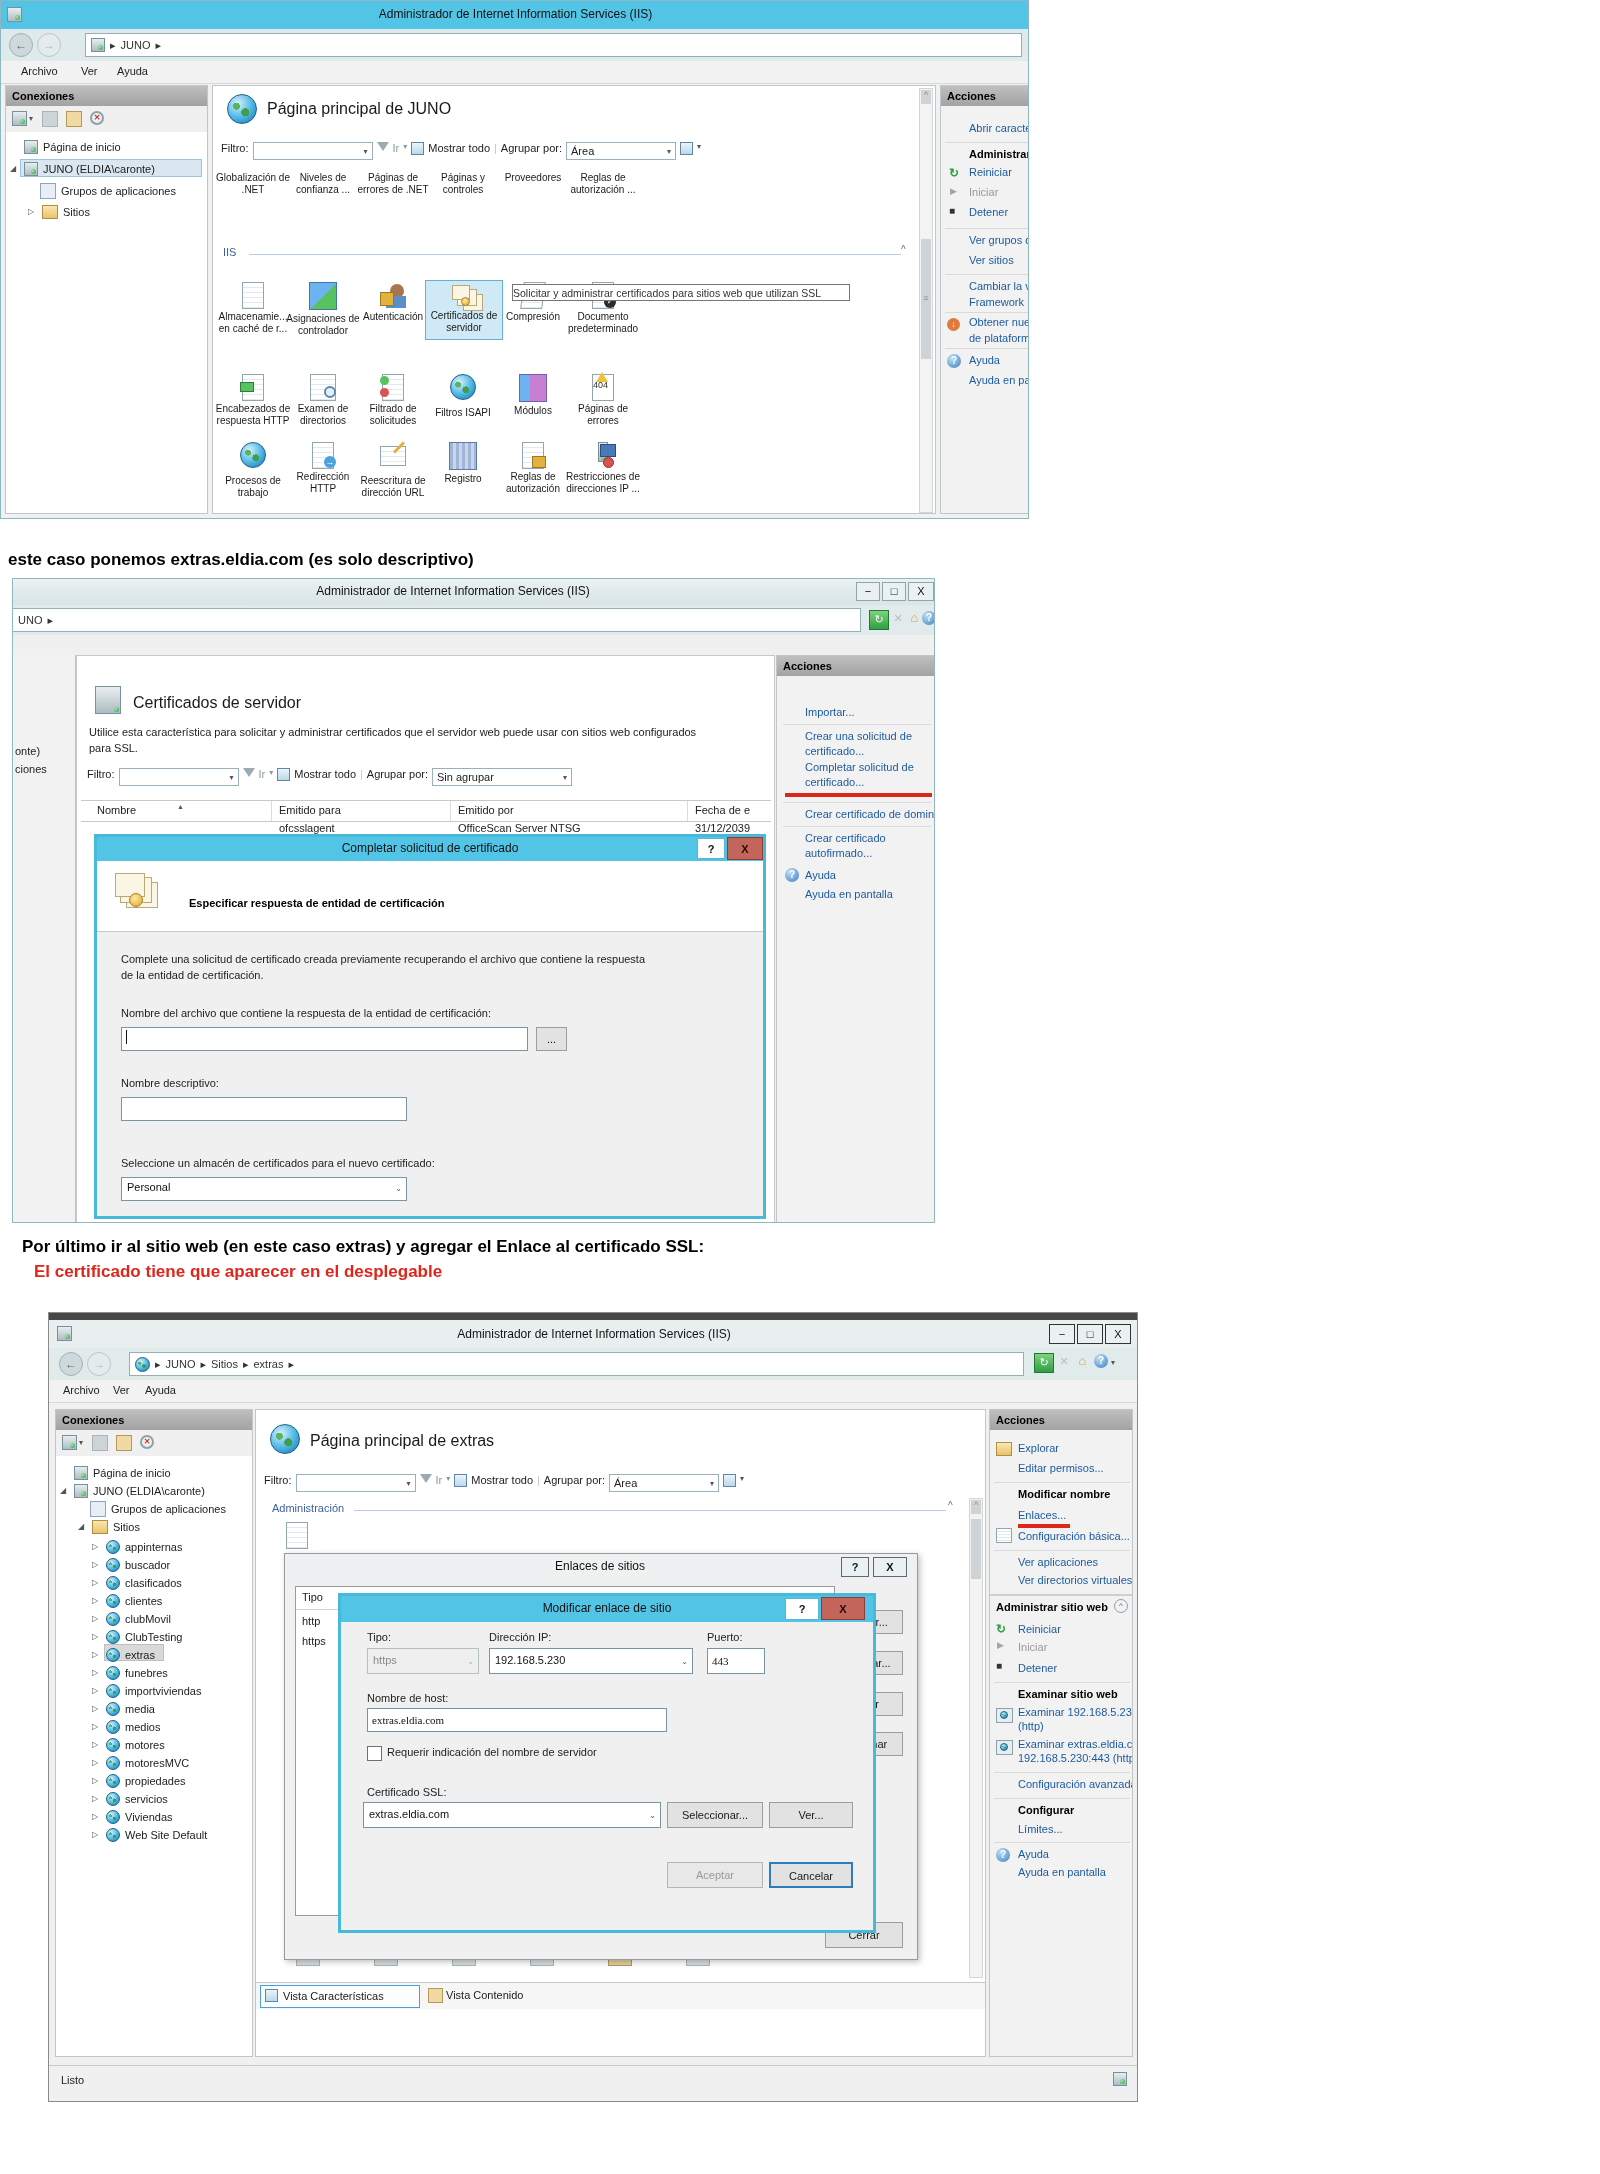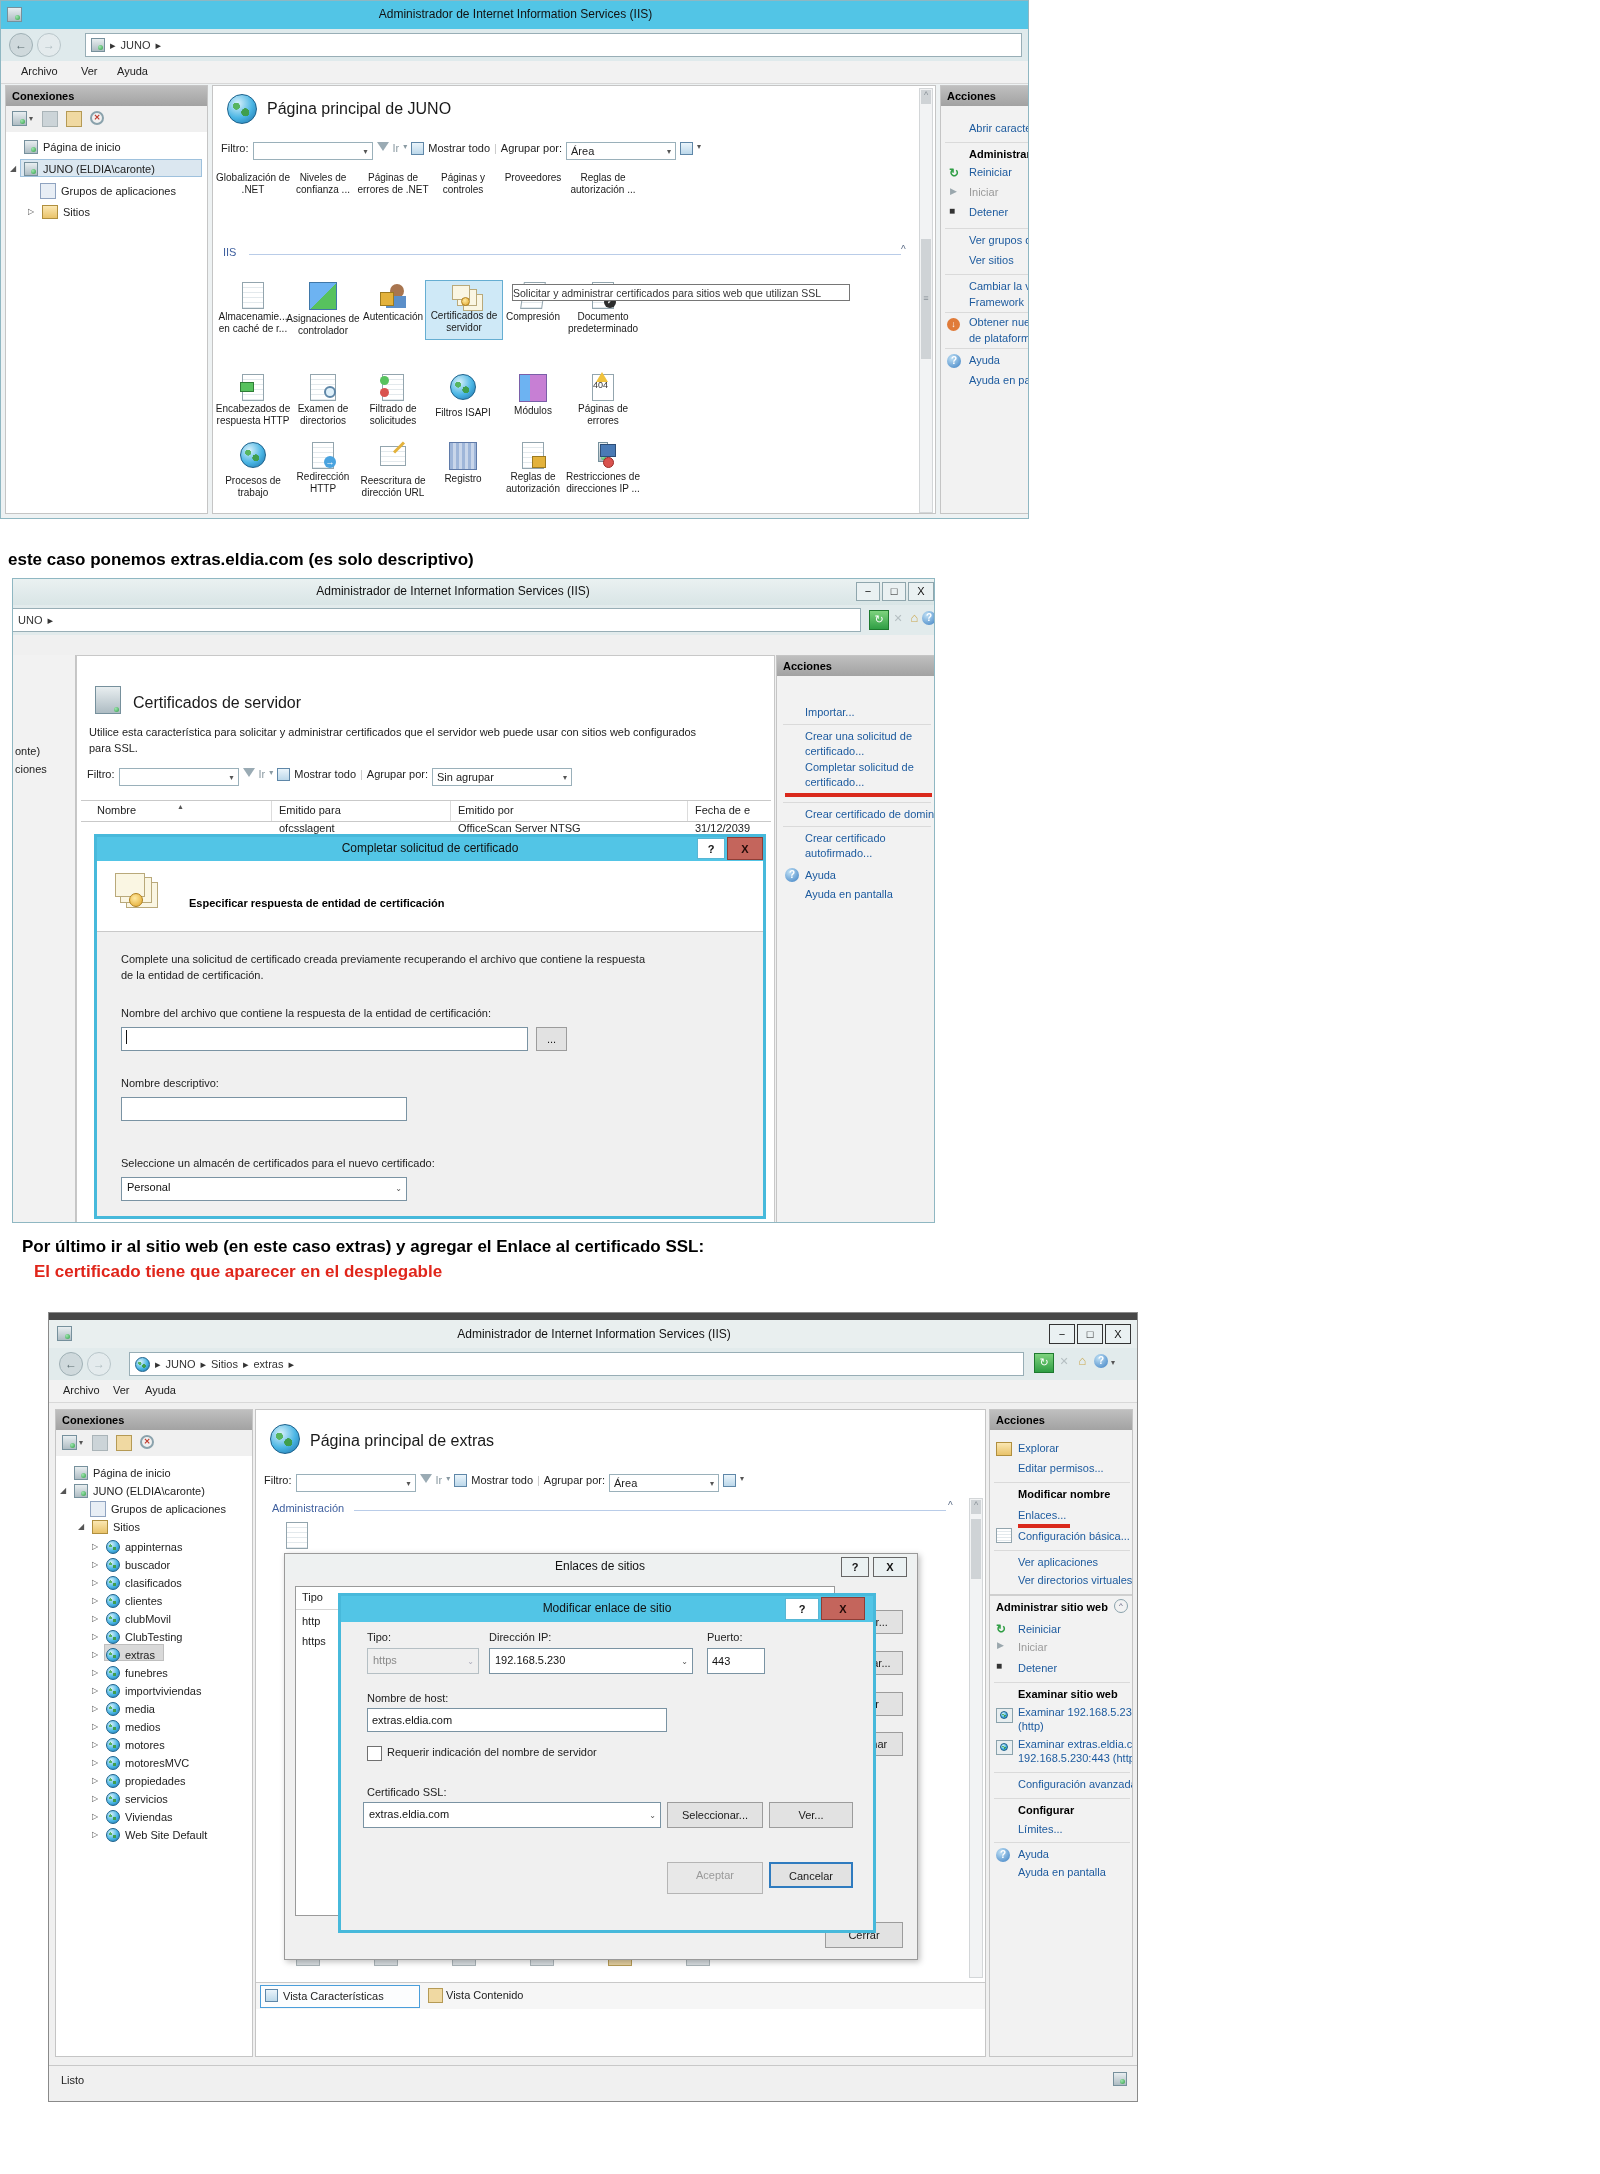--- a/index.html
+++ b/index.html
@@ -12,21 +12,21 @@
   .menu{font-size:11px;color:#222;white-space:nowrap}
   .ph{background:linear-gradient(#bfbfbf,#a2a2a2);color:#000;font-weight:bold;font-size:11px;line-height:20px;padding-left:6px;box-sizing:border-box}
   .panel{position:absolute;background:#f2f2f2;border:1px solid #c5c5c5;box-sizing:border-box;overflow:hidden}
   .white{background:#fff}
   .lnk{color:#1c5a9e;font-size:11px;white-space:nowrap}
   .hdr{font-weight:bold;font-size:11px;color:#000;white-space:nowrap}
   .t11{font-size:11px;color:#222;white-space:nowrap}
   .lbl{font-size:10px;color:#1a1a1a;line-height:12px;white-space:nowrap}
   .grp{color:#3e5f9e;font-size:11px;white-space:nowrap}
   .gline{border-top:1px solid #b9cce8}
-  .inp{position:absolute;background:#fff;border:1px solid #7a93a3;box-sizing:border-box;font-size:11px;color:#111;padding:2px 4px;font-family:Liberation Sans, sans-serif}
+  .inp{position:absolute;background:#fff;border:1px solid #7a93a3;box-sizing:border-box;font-size:11px;color:#111;padding:2px 4px;font-family:Liberation Serif, serif}
   .btn{position:absolute;background:#e2e2e2;border:1px solid #9c9c9c;box-sizing:border-box;font-size:11px;color:#1a1a1a;text-align:center;overflow:hidden}
   .sel{position:absolute;background:#fff;border:1px solid #7a93a3;box-sizing:border-box;font-size:11px;color:#111;padding:3px 16px 0 5px;overflow:hidden;white-space:nowrap}
   .caret{position:absolute;right:4px;top:4px;font-size:8px;color:#555}
   .sep{position:absolute;height:0;border-top:1px solid #dadada}
   .redbar{position:absolute;background:#da291c;height:4px}
   .tr{position:absolute;font-size:11px;color:#222;white-space:nowrap;display:flex;align-items:center;gap:5px;height:17px}
   .exp{font-size:8px;color:#555;width:9px;display:inline-block}
   .globe{border-radius:50%;background:radial-gradient(circle at 62% 62%,#3f9e4d 16%,rgba(0,0,0,0) 17%),radial-gradient(circle at 30% 40%,#57b55f 13%,rgba(0,0,0,0) 14%),radial-gradient(circle at 35% 30%,#d8f1fb,#4ab5e4 55%,#1c6fa6);border:1px solid #1b618c;box-sizing:border-box;display:inline-block}
   .srv{background:linear-gradient(#e8eef0,#aebcc3);border:1px solid #76909c;box-sizing:border-box;display:inline-block;position:relative}
   .srv::after{content:"";position:absolute;right:1px;bottom:1px;width:5px;height:5px;border-radius:50%;background:radial-gradient(circle at 35% 35%,#9fe6b0,#2f9e44)}
@@ -657,21 +657,21 @@
     <div class="sel" style="left:148px;top:52px;width:204px;height:26px;padding-top:5px"><span>192.168.5.230</span><span class="caret" style="top:8px">⌄</span></div>
     <input class="inp" style="left: 366px; top: 52px; width: 58px; height: 26px;" value="443">
     <div class="a t11" style="left:26px;top:96px">Nombre de host:</div>
     <input class="inp" style="left: 26px; top: 112px; width: 300px; height: 24px;" value="extras.eldia.com">
     <div class="a" style="left:26px;top:150px;width:13px;height:13px;background:#fff;border:1px solid #707070"></div>
     <div class="a t11" style="left:46px;top:150px">Requerir indicación del nombre de servidor</div>
     <div class="a t11" style="left:26px;top:190px">Certificado SSL:</div>
     <div class="sel" style="left:22px;top:206px;width:298px;height:26px;padding-top:5px"><span>extras.eldia.com</span><span class="caret" style="top:8px">⌄</span></div>
     <div class="btn" style="left:326px;top:206px;width:96px;height:26px;line-height:24px">Seleccionar...</div>
     <div class="btn" style="left:428px;top:206px;width:84px;height:26px;line-height:24px">Ver...</div>
-    <div class="btn dim" style="left:326px;top:266px;width:96px;height:32px;line-height:24px;border-color:#b5b5b5;background:#e8e8e8">Aceptar</div>
+    <div class="btn dim" style="left:326px;top:266px;width:96px;height:26px;line-height:24px;border-color:#b5b5b5;background:#e8e8e8">Aceptar</div>
     <div class="btn" style="left:428px;top:266px;width:84px;height:26px;line-height:24px;border:2px solid #2f7bbf">Cancelar</div>
   </div>
 
   <div class="panel" style="left:940px;top:96px;width:144px;height:648px">
     <div class="ph">Acciones</div>
     <div class="a" style="left:6px;top:32px;width:14px;height:12px;background:linear-gradient(#fbe7b2,#e9c36a);border:1px solid #b08f3e"></div>
     <div class="a lnk" style="left:28px;top:32px">Explorar</div>
     <div class="a lnk" style="left:28px;top:52px">Editar permisos...</div>
     <div class="sep" style="left:4px;top:72px;width:136px"></div>
     <div class="a hdr" style="left:28px;top:78px">Modificar nombre</div>

